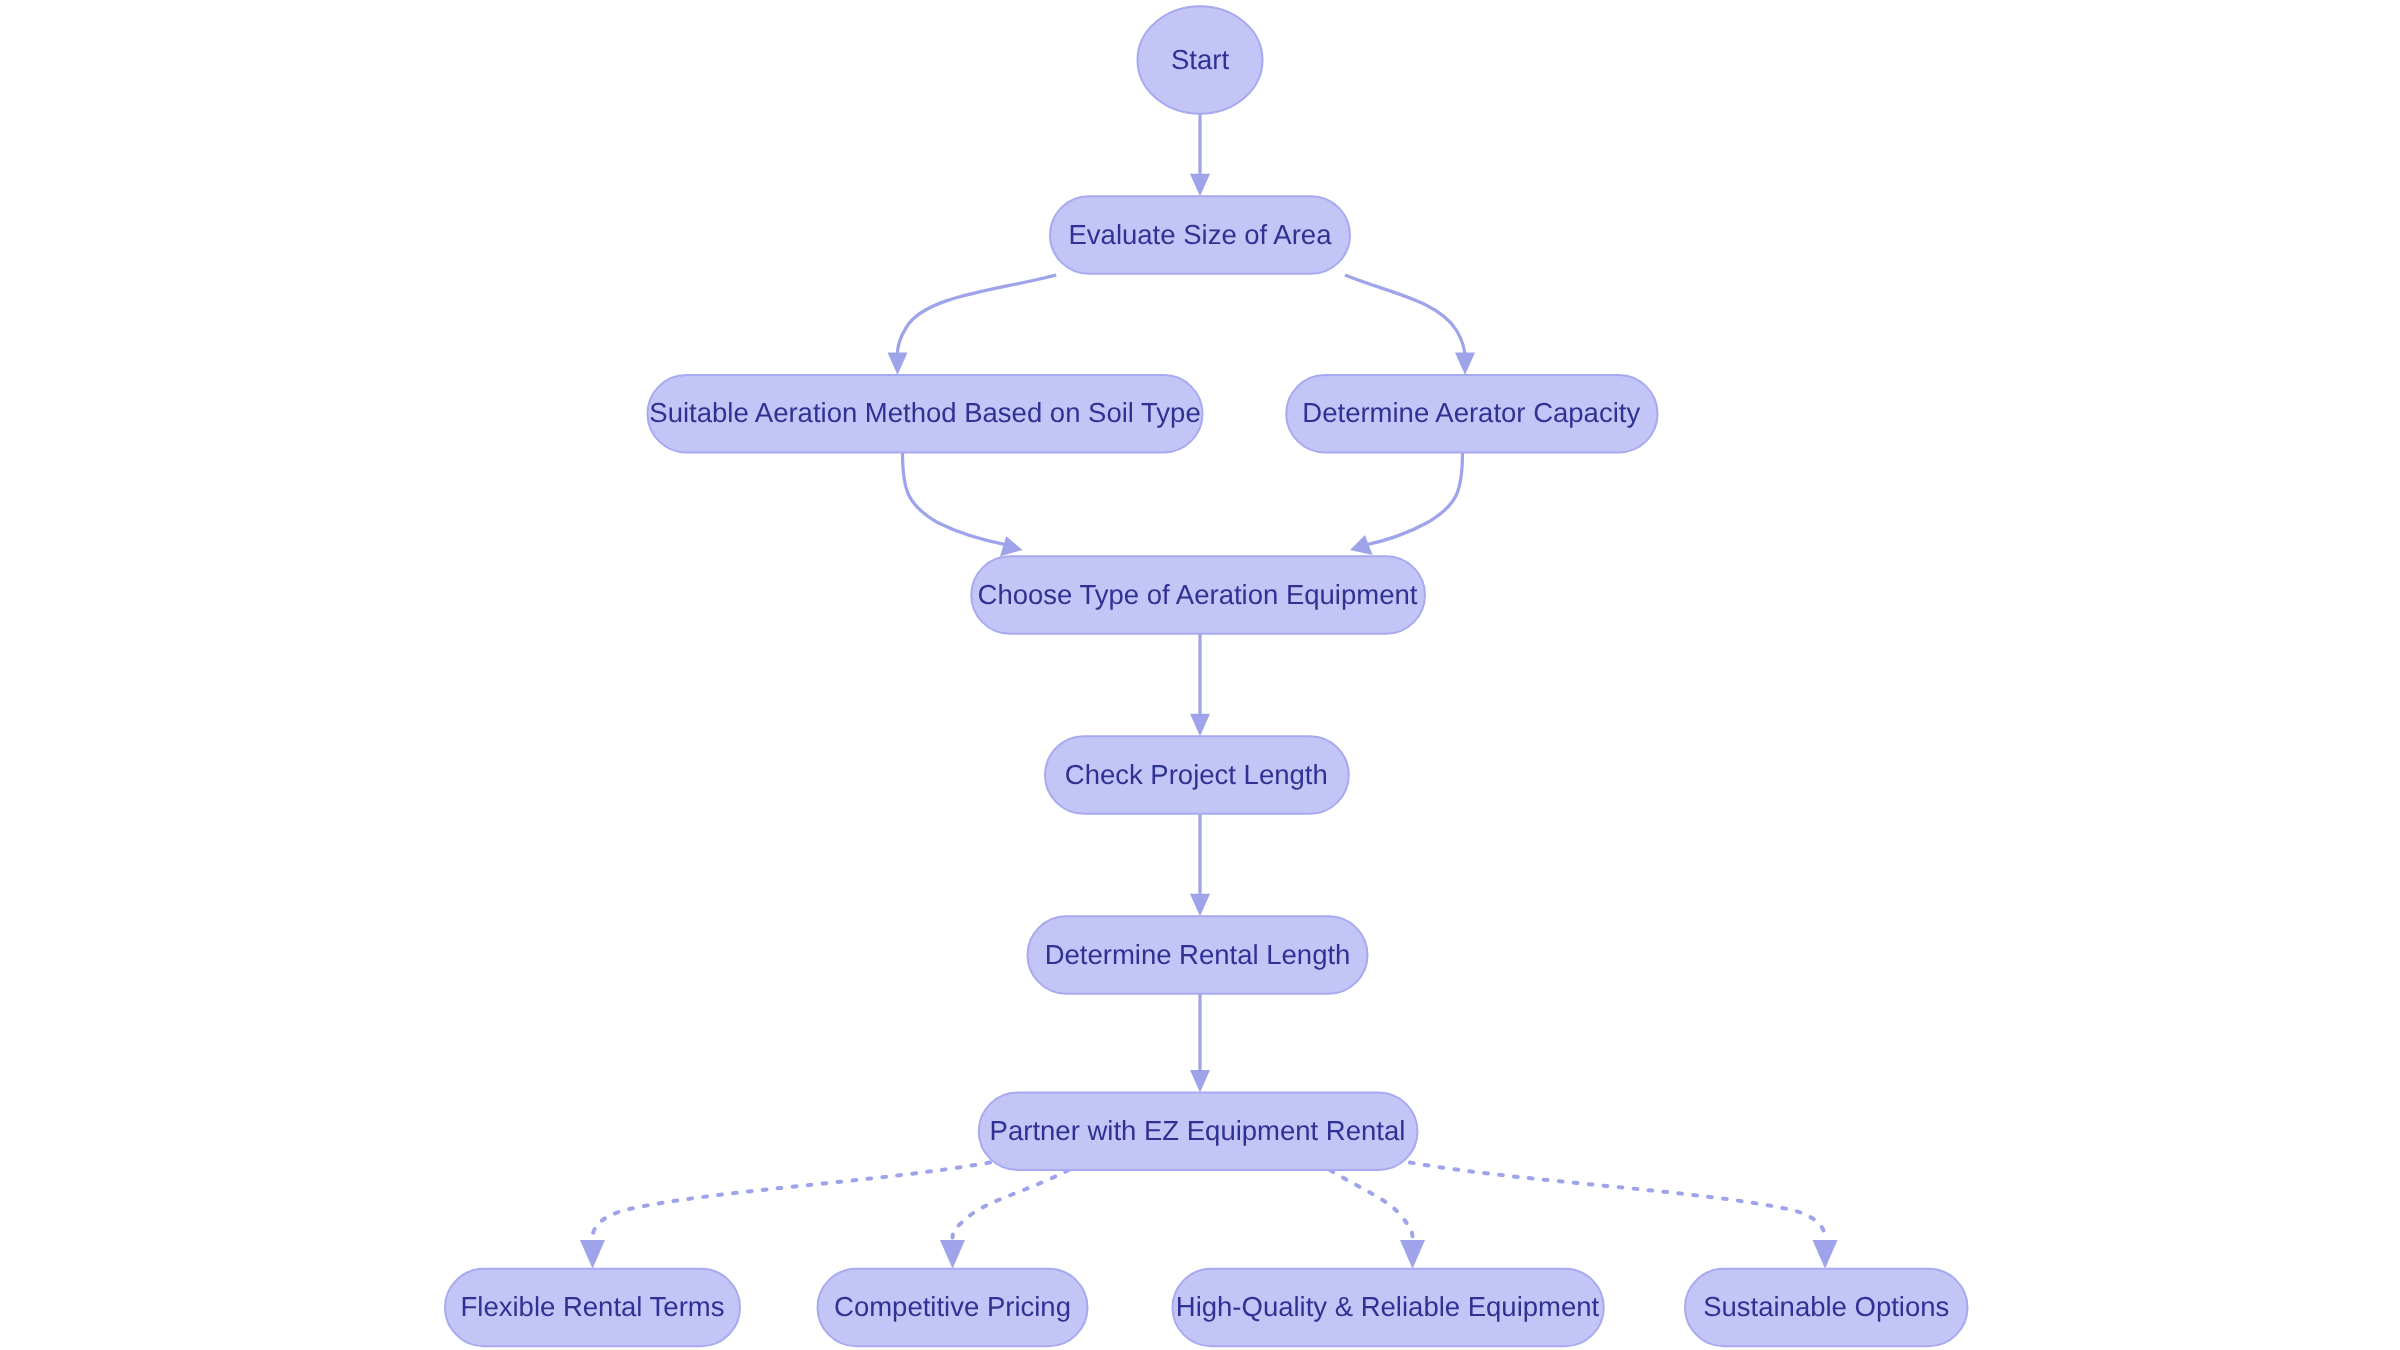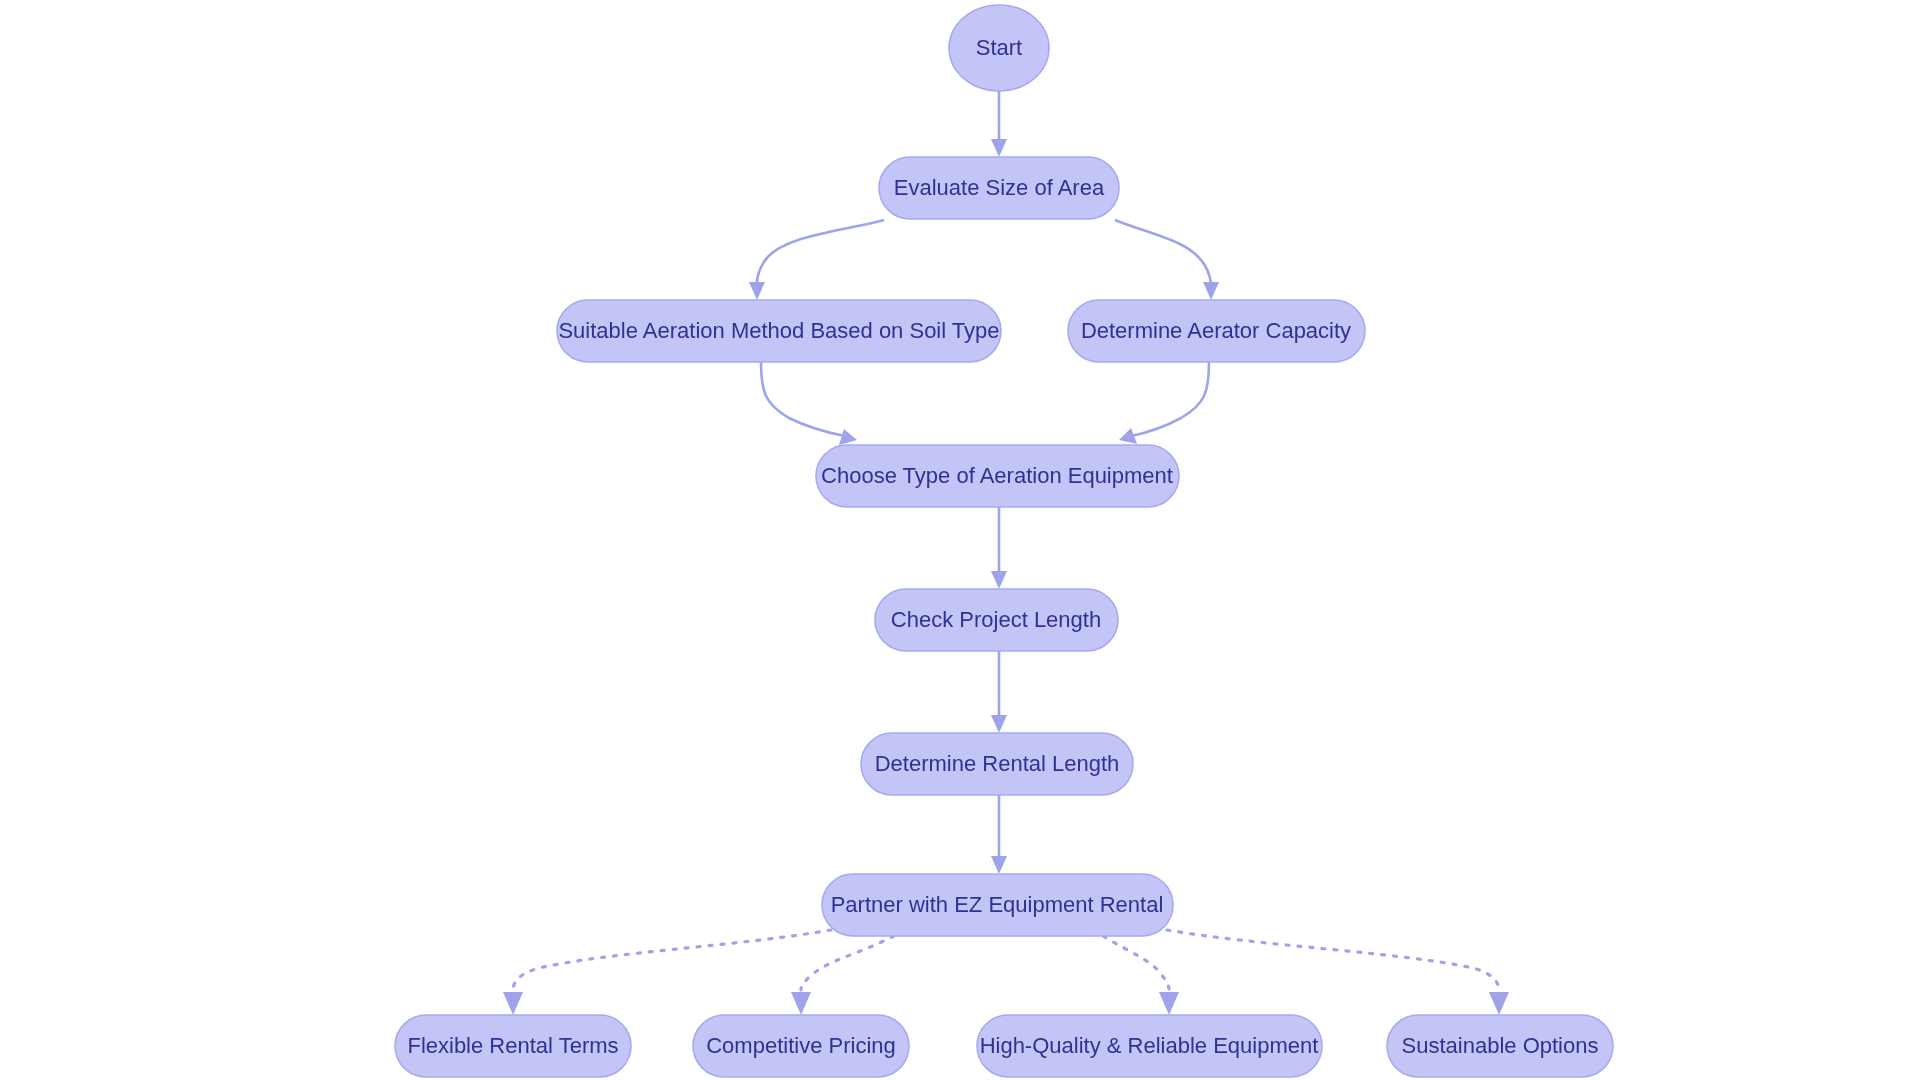--- a/index.html
+++ b/index.html
@@ -11,21 +11,20 @@
     width: 1920px;
     height: 1080px;
     overflow: hidden;
     font-family: "Liberation Sans", sans-serif;
   }
   #flowchart-canvas {
     position: relative;
     width: 1640px;
     height: 1080px;
     background: #ffffff;
-    margin-left: 39px;
   }
   svg.diagram-layer {
     position: absolute;
     top: 0;
     left: 0;
     width: 1920px;
     height: 1080px;
     display: block;
   }
   .node-shape {

